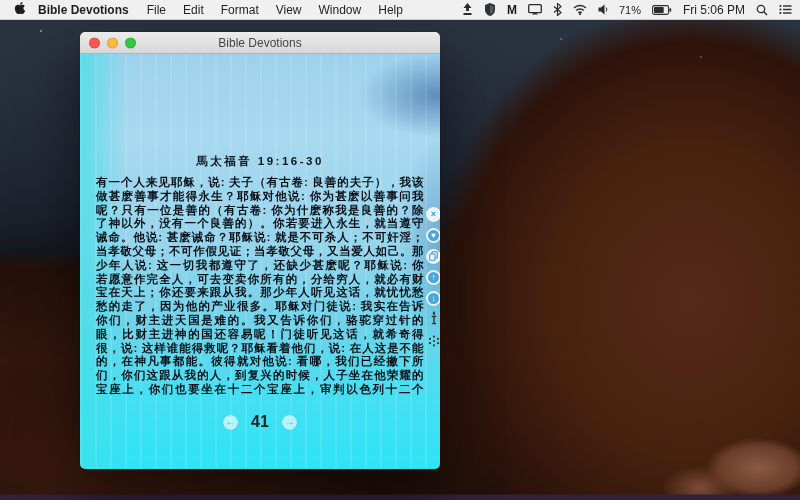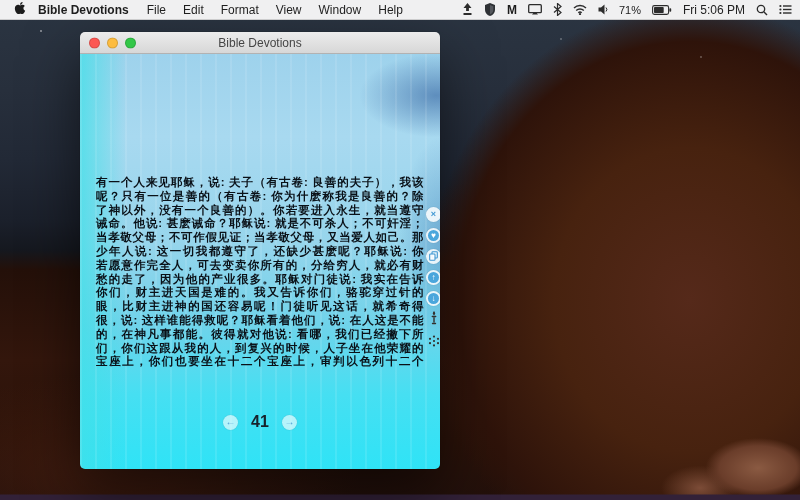--- a/index.html
+++ b/index.html
@@ -178,29 +178,32 @@
     <div class="titlebar">
       <div class="lights">
         <span class="light" style="background:#fc5753"></span>
         <span class="light" style="background:#fdbc40"></span>
         <span class="light" style="background:#33c748"></span>
       </div>
       <span>Bible Devotions</span>
     </div>
 
     <div class="content">
+      <div class="heading">馬太福音 19:16-30</div>
 
       <div class="pbody">
           <div class="pline">有一个人来见耶稣，说: 夫子（有古卷: 良善的夫子），我该</div>
+          <div class="pline">做甚麽善事才能得永生？耶稣对他说: 你为甚麽以善事问我</div>
           <div class="pline">呢？只有一位是善的（有古卷: 你为什麽称我是良善的？除</div>
           <div class="pline">了神以外，没有一个良善的）。你若要进入永生，就当遵守</div>
           <div class="pline">诫命。他说: 甚麽诫命？耶稣说: 就是不可杀人；不可奸淫；</div>
           <div class="pline">当孝敬父母；不可作假见证；当孝敬父母，又当爱人如己。那</div>
           <div class="pline">少年人说: 这一切我都遵守了，还缺少甚麽呢？耶稣说: 你</div>
           <div class="pline">若愿意作完全人，可去变卖你所有的，分给穷人，就必有财</div>
+          <div class="pline">宝在天上；你还要来跟从我。那少年人听见这话，就忧忧愁</div>
           <div class="pline">愁的走了，因为他的产业很多。耶稣对门徒说: 我实在告诉</div>
           <div class="pline">你们，财主进天国是难的。我又告诉你们，骆驼穿过针的</div>
           <div class="pline">眼，比财主进神的国还容易呢！门徒听见这话，就希奇得</div>
           <div class="pline">很，说: 这样谁能得救呢？耶稣看着他们，说: 在人这是不能</div>
           <div class="pline">的，在神凡事都能。彼得就对他说: 看哪，我们已经撇下所</div>
           <div class="pline">们，你们这跟从我的人，到复兴的时候，人子坐在他荣耀的</div>
           <div class="pline">宝座上，你们也要坐在十二个宝座上，审判以色列十二个</div>
         </div>
 
       <div class="pager">

